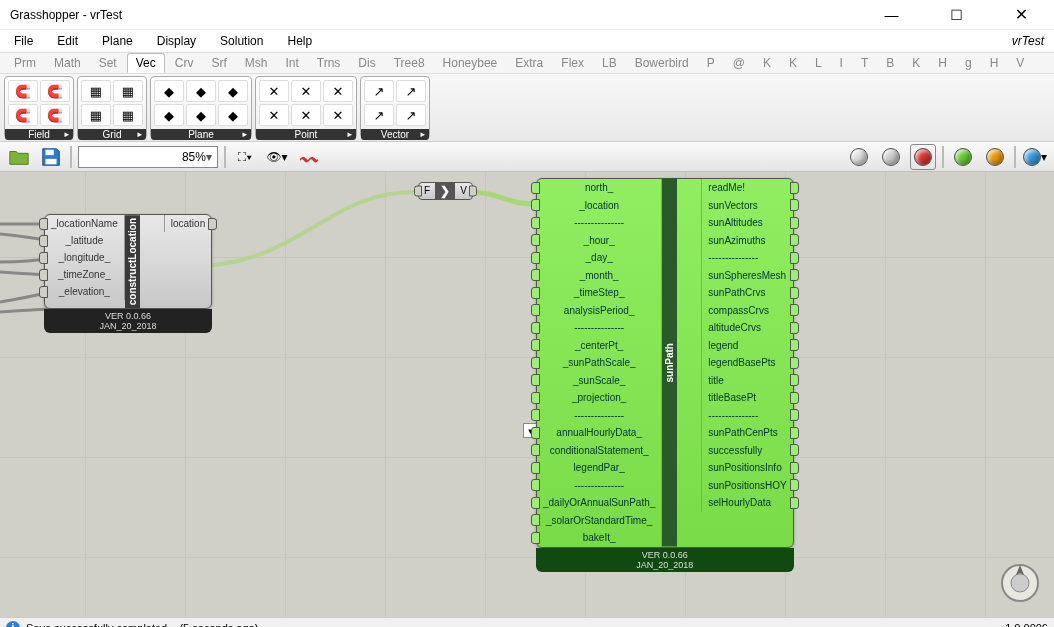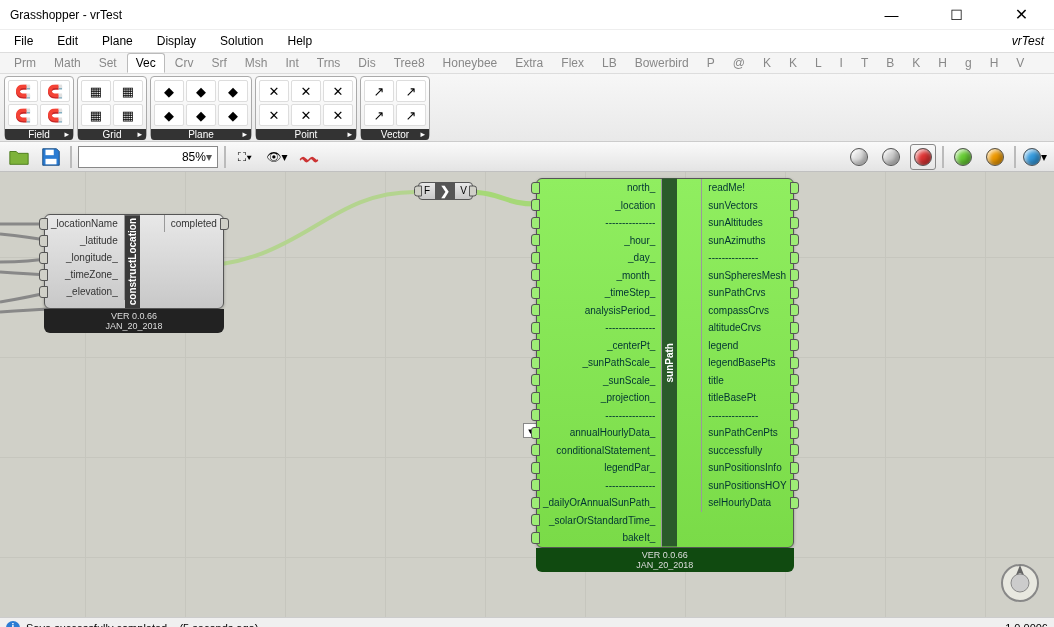--- a/index.html
+++ b/index.html
@@ -28,21 +28,21 @@
 .zoom span { flex:1; font-size:12px;text-align:right; }
 .zoom::after { content:"▾"; color:#555; }
 .divider { width:2px; height:22px; background:#bbb; }
 .toolbar .spacer { flex:1; }
 .canvas { position:relative; height:445px; background:#d0d0c8; overflow:hidden; background-image:linear-gradient(#c6c6be 1px, transparent 1px), linear-gradient(90deg,#c6c6be 1px, transparent 1px); background-size:100px 100px; background-position:-15px -15px; }
 .gh-node { position:absolute; font-size:11px; }
 .node1 { left:44px; top:42px; }
 .node-body { background:linear-gradient(#e8e8e8,#c8c8c8); border:1px solid #555; border-radius:6px; display:flex; box-shadow:0 1px 3px rgba(0,0,0,0.3); }
 .node-inputs, .node-outputs { display:flex; flex-direction:column; }
 .node-inputs .port, .node-outputs .port { padding:2px 6px; font-size:10px; color:#333; position:relative; height:17px; line-height:13px; white-space:nowrap; }
-.node-inputs .port { text-align:right; border-right:1px solid #999; }
+.node-inputs .port { text-align:center; border-right:1px solid #999; }
 .node-outputs .port { text-align:left; border-left:1px solid #999;margin-left:24px; }
 .node-inputs .port::before { content:""; position:absolute; left:-6px; top:50%; transform:translateY(-50%); width:7px; height:10px; background:#d0d0c8; border:1px solid #555; border-radius:3px 0 0 3px; }
 .node-outputs .port::after { content:""; position:absolute; right:-6px; top:50%; transform:translateY(-50%); width:7px; height:10px; background:#d0d0c8; border:1px solid #555; border-radius:0 3px 3px 0; }
 .node-name { writing-mode:vertical-rl; transform:rotate(180deg); background:#3a3a3a; color:#fff; font-size:10px; font-weight:bold; padding:3px 2px; display:flex; align-items:center; justify-content:center; }
 .node-footer { background:#222; color:#ddd; font-size:9px; text-align:center; padding:2px 0; border-radius:0 0 6px 6px; }
 .node2 { left:536px; top:6px; }
 .node2 .node-body { background:linear-gradient(#90ee60,#7adb48); }
 .node2 .node-inputs .port, .node2 .node-outputs .port { color:#033; height:17.5px; }
 .node2 .node-inputs .port::before, .node2 .node-outputs .port::after { background:#9eed76; }
 .node2 .node-name { background:#2a5a2a; }
@@ -232,21 +232,21 @@
     <div class="node-body">
       <div class="node-inputs" id="n1-in">
           <div class="port">_locationName</div>
           <div class="port">_latitude</div>
           <div class="port">_longitude_</div>
           <div class="port">_timeZone_</div>
           <div class="port">_elevation_</div>
         </div>
       <div class="node-name">constructLocation</div>
       <div class="node-outputs" id="n1-out">
-          <div class="port">completed</div>
+          <div class="port">location</div>
         </div>
     </div>
     <div class="node-footer">
       <div>VER 0.0.66</div>
       <div>JAN_20_2018</div>
     </div>
   </div>
 
   <div class="node-mini">
     <div class="mini-body">

